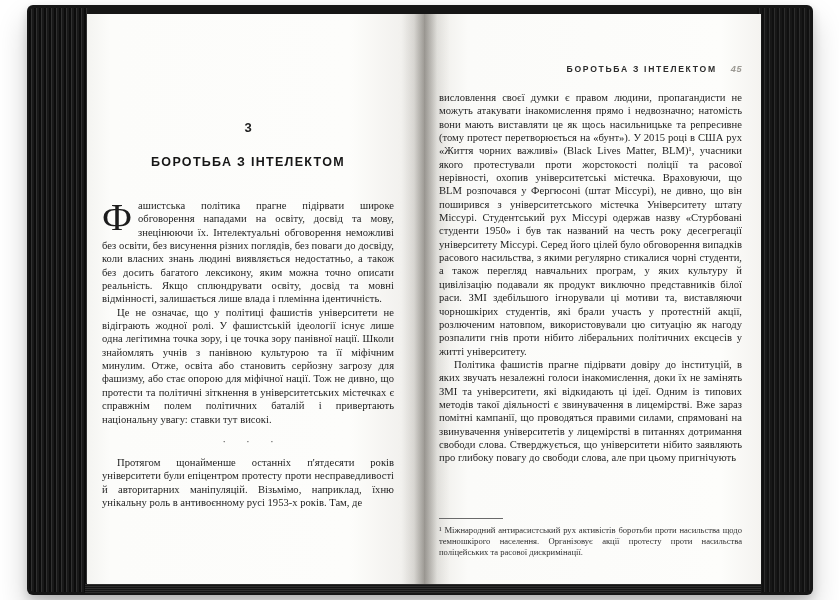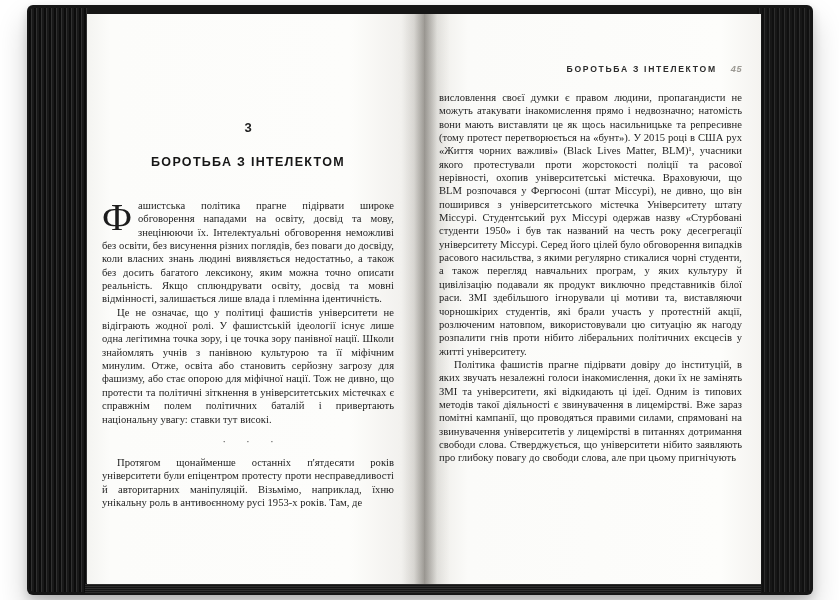--- a/index.html
+++ b/index.html
@@ -132,18 +132,22 @@
         <div class="page-inner-right">
           <div class="running-head">
             <span>БОРОТЬБА З ІНТЕЛЕКТОМ</span>
             <span class="pagenum">45</span>
           </div>
 
           <p class="body">висловлення своєї думки є правом людини, пропагандисти не можуть атакувати інакомислення прямо і недвозначно; натомість вони мають виставляти це як щось насильницьке та репресивне (тому протест перетворюється на «бунт»). У 2015 році в США рух «Життя чорних важливі» (Black Lives Matter, BLM)¹, учасники якого протестували проти жорстокості поліції та расової нерівності, охопив університетські містечка. Враховуючи, що BLM розпочався у Фергюсоні (штат Міссурі), не дивно, що він поширився з університетського містечка Університету штату Міссурі. Студентський рух Міссурі одержав назву «Стурбовані студенти 1950» і був так названий на честь року десегрегації університету Міссурі. Серед його цілей було обговорення випадків расового насильства, з якими регулярно стикалися чорні студенти, а також перегляд навчальних програм, у яких культуру й цивілізацію подавали як продукт виключно представників білої раси. ЗМІ здебільшого ігнорували ці мотиви та, виставляючи чорношкірих студентів, які брали участь у протестній акції, розлюченим натовпом, використовували цю ситуацію як нагоду розпалити гнів проти нібито ліберальних політичних ексцесів у житті університету.</p>
 
           <p class="body indent">Політика фашистів прагне підірвати довіру до інституцій, в яких звучать незалежні голоси інакомислення, доки їх не замінять ЗМІ та університети, які відкидають ці ідеї. Одним із типових методів такої діяльності є звинувачення в лицемірстві. Вже зараз помітні кампанії, що проводяться правими силами, спрямовані на звинувачення університетів у лицемірстві в питаннях дотримання свободи слова. Стверджується, що університети нібито заявляють про глибоку повагу до свободи слова, але при цьому пригнічують</p>
 
+          <div class="footnote-block">
+            <div class="footnote-rule"></div>
+            <p class="footnote-text">¹ Міжнародний антирасистський рух активістів боротьби проти насильства щодо темношкірого населення. Організовує акції протесту проти насильства поліцейських та расової дискримінації.</p>
+          </div>
         </div>
       </div>
 
     </div>
   </div>
 </div>
 
 </body></html>

